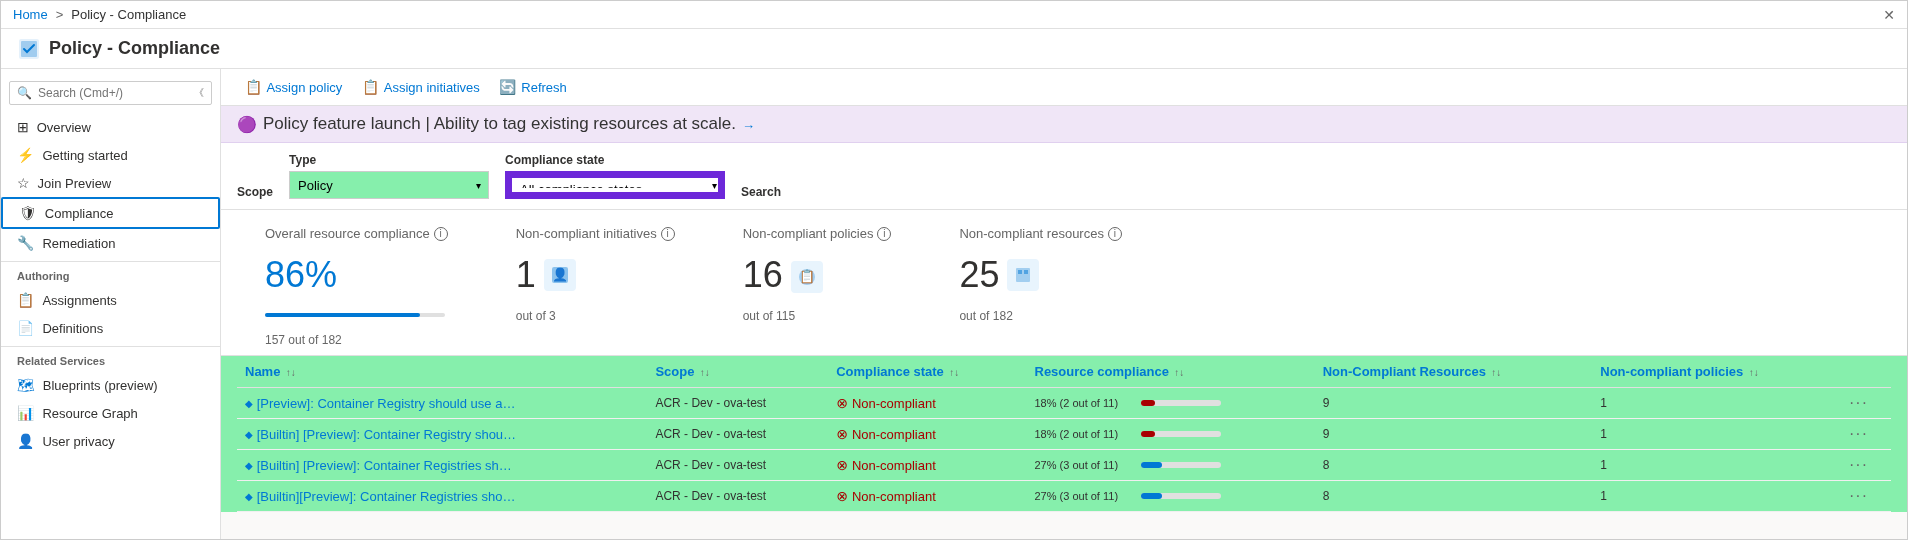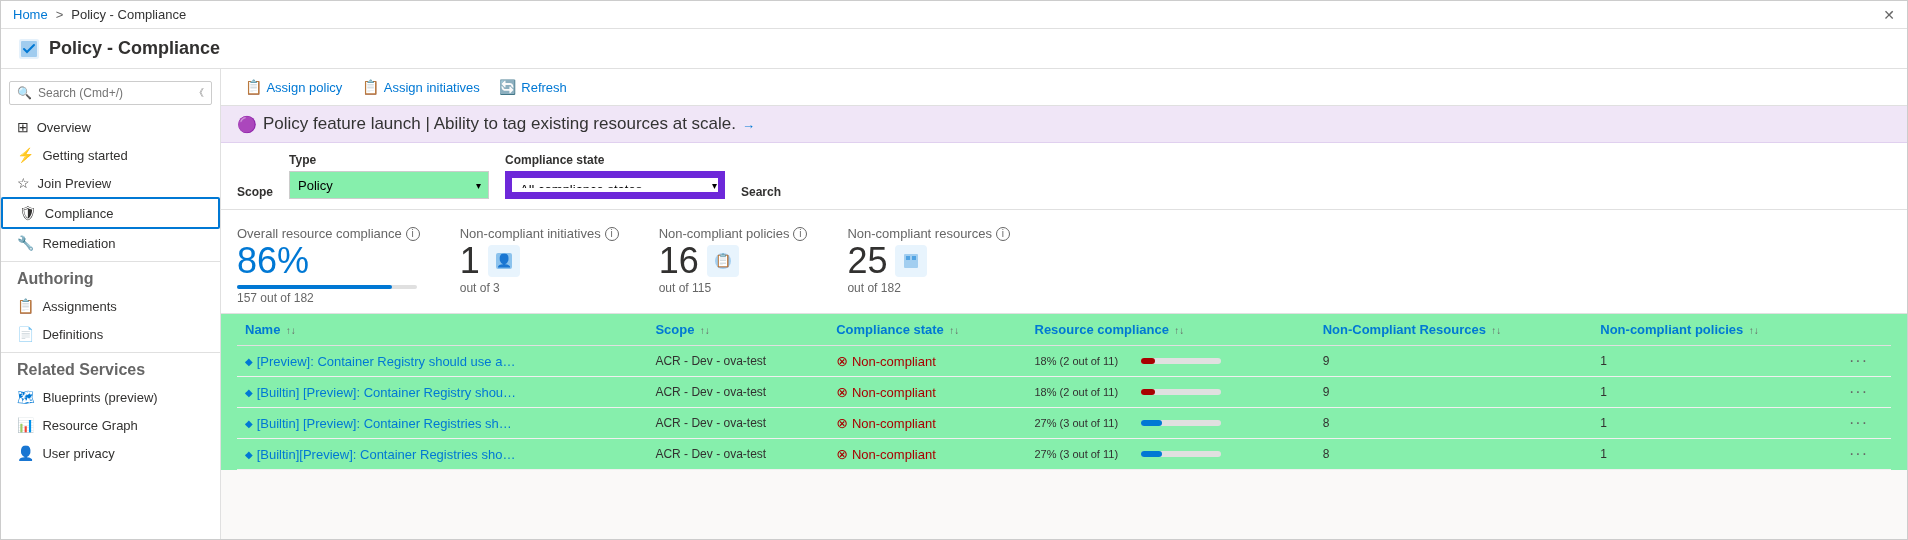--- a/index.html
+++ b/index.html
@@ -10,37 +10,37 @@
     .page-icon { width: 24px; height: 24px; margin-right: 8px; }
     .page-title { font-size: 18px; font-weight: 600; color: #323130; }
     .main-layout { display: flex; flex: 1; overflow: hidden; }
     .sidebar { width: 220px; background: #fff; border-right: 1px solid #e0e0e0; display: flex; flex-direction: column; padding: 8px 0; overflow-y: auto; flex-shrink: 0; }
     .search-box { margin: 4px 8px 8px; position: relative; }
     .search-box input { width: 100%; padding: 4px 8px 4px 28px; border: 1px solid #ccc; border-radius: 2px; font-size: 12px; color: #333; }
     .search-box .search-icon { position: absolute; left: 8px; top: 50%; transform: translateY(-50%); color: #666; font-size: 12px; }
     .collapse-btn { position: absolute; right: 8px; top: 50%; transform: translateY(-50%); color: #666; font-size: 10px; cursor: pointer; }
     .nav-item { display: flex; align-items: center; padding: 6px 16px; cursor: pointer; color: #323130; gap: 8px; }
     .nav-item.active { background: #fff; border: 2px solid #0078d4; border-radius: 2px; }
-    .nav-section-label { padding: 8px 16px 4px; font-size: 16px; font-weight: 600; color: #666; text-transform: none; border-top: 1px solid #e0e0e0; margin-top: 4px; }
+    .nav-section-label { padding: 8px 16px 4px; font-size: 11px; font-weight: 600; color: #666; text-transform: none; border-top: 1px solid #e0e0e0; margin-top: 4px; }
     .content-area { flex: 1; overflow-y: auto; background: #faf9f8; }
     .toolbar { display: flex; align-items: center; padding: 6px 16px; background: #fff; border-bottom: 1px solid #e0e0e0; gap: 4px; }
     .toolbar-btn { display: flex; align-items: center; gap: 4px; padding: 4px 8px; cursor: pointer; color: #0078d4; border: none; background: none; font-size: 13px; }
     .banner { background: #f0e6f7; padding: 8px 16px; display: flex; align-items: center; gap: 6px; border-bottom: 1px solid #e0d0ef; }
     .banner-text { font-size: 17px; color: #333; }
     .banner-link { color: #0078d4; cursor: pointer; }
     .filters { display: flex; gap: 16px; padding: 10px 16px; background: #fff; border-bottom: 1px solid #e0e0e0; align-items: flex-end; }
     .filter-group { display: flex; flex-direction: column; gap: 4px; }
     .filter-label { font-size: 12px; font-weight: 600; color: #323130; }
     .filter-input { display: flex; align-items: center; gap: 2px; }
     .filter-input input { padding: 4px 8px; border: 1px solid #ccc; height: 28px; font-size: 13px; }
     .scope-input { width: 220px; }
     .scope-btn { padding: 4px 8px; background: #0078d4; color: #fff; border: none; cursor: pointer; height: 28px; }
     .search-filter input { width: 240px; border: 1px solid #0078d4; border-width: 0 0 2px 0; height: 28px; padding: 4px 8px; outline: none; font-size: 13px; }
     .metrics { display: flex; gap: 40px; padding: 16px 16px 8px; background: #fff; border-bottom: 1px solid #e0e0e0; }
-    .metric { display: flex; flex-direction: column; gap: 2px; }
+    .metric { display: flex; flex-direction: column; gap: 16px; margin-left: 28px; }
     .metric-label { font-size: 12px; color: #666; display: flex; align-items: center; gap: 4px; }
     .metric-value { font-size: 36px; font-weight: 300; color: #323130; line-height: 1; }
     .metric-value.blue { color: #0078d4; }
     .metric-value-row { display: flex; align-items: flex-start; gap: 4px; }
     .metric-sub { font-size: 12px; color: #666; }
     .metric-bar { height: 4px; background: #e0e0e0; border-radius: 2px; width: 180px; margin-top: 4px; }
     .metric-bar-fill { height: 100%; background: #0078d4; border-radius: 2px; }
     .info-icon { width: 14px; height: 14px; border-radius: 50%; border: 1px solid #666; display: inline-flex; align-items: center; justify-content: center; font-size: 10px; color: #666; cursor: pointer; }
     .table-section { padding: 0 16px; background: #86efac; }
     .table { width: 100%; border-collapse: collapse; }
@@ -224,21 +224,21 @@
             </div>
           </div>
           <span class="metric-sub">out of 3</span>
         </div>
 
         <div class="metric">
           <div class="metric-label">
             <span>Non-compliant policies</span>
             <span class="info-icon">i</span>
           </div>
-          <div class="metric-value-row" style="align-items:center; gap:8px;">
+          <div class="metric-value-row" style="align-items:flex-end; gap:8px;">
             <span class="metric-value">16</span>
             <div style="width:32px; height:32px; background:#e8f4fd; border-radius:4px; display:flex; align-items:center; justify-content:center;">
               <svg width="20" height="20" viewBox="0 0 20 20">
                 <circle cx="10" cy="10" r="8" fill="#0078d4" opacity="0.3"></circle>
                 <text x="10" y="14" text-anchor="middle" font-size="9" fill="#0078d4">📋</text>
               </svg>
             </div>
           </div>
           <span class="metric-sub">out of 115</span>
         </div>

